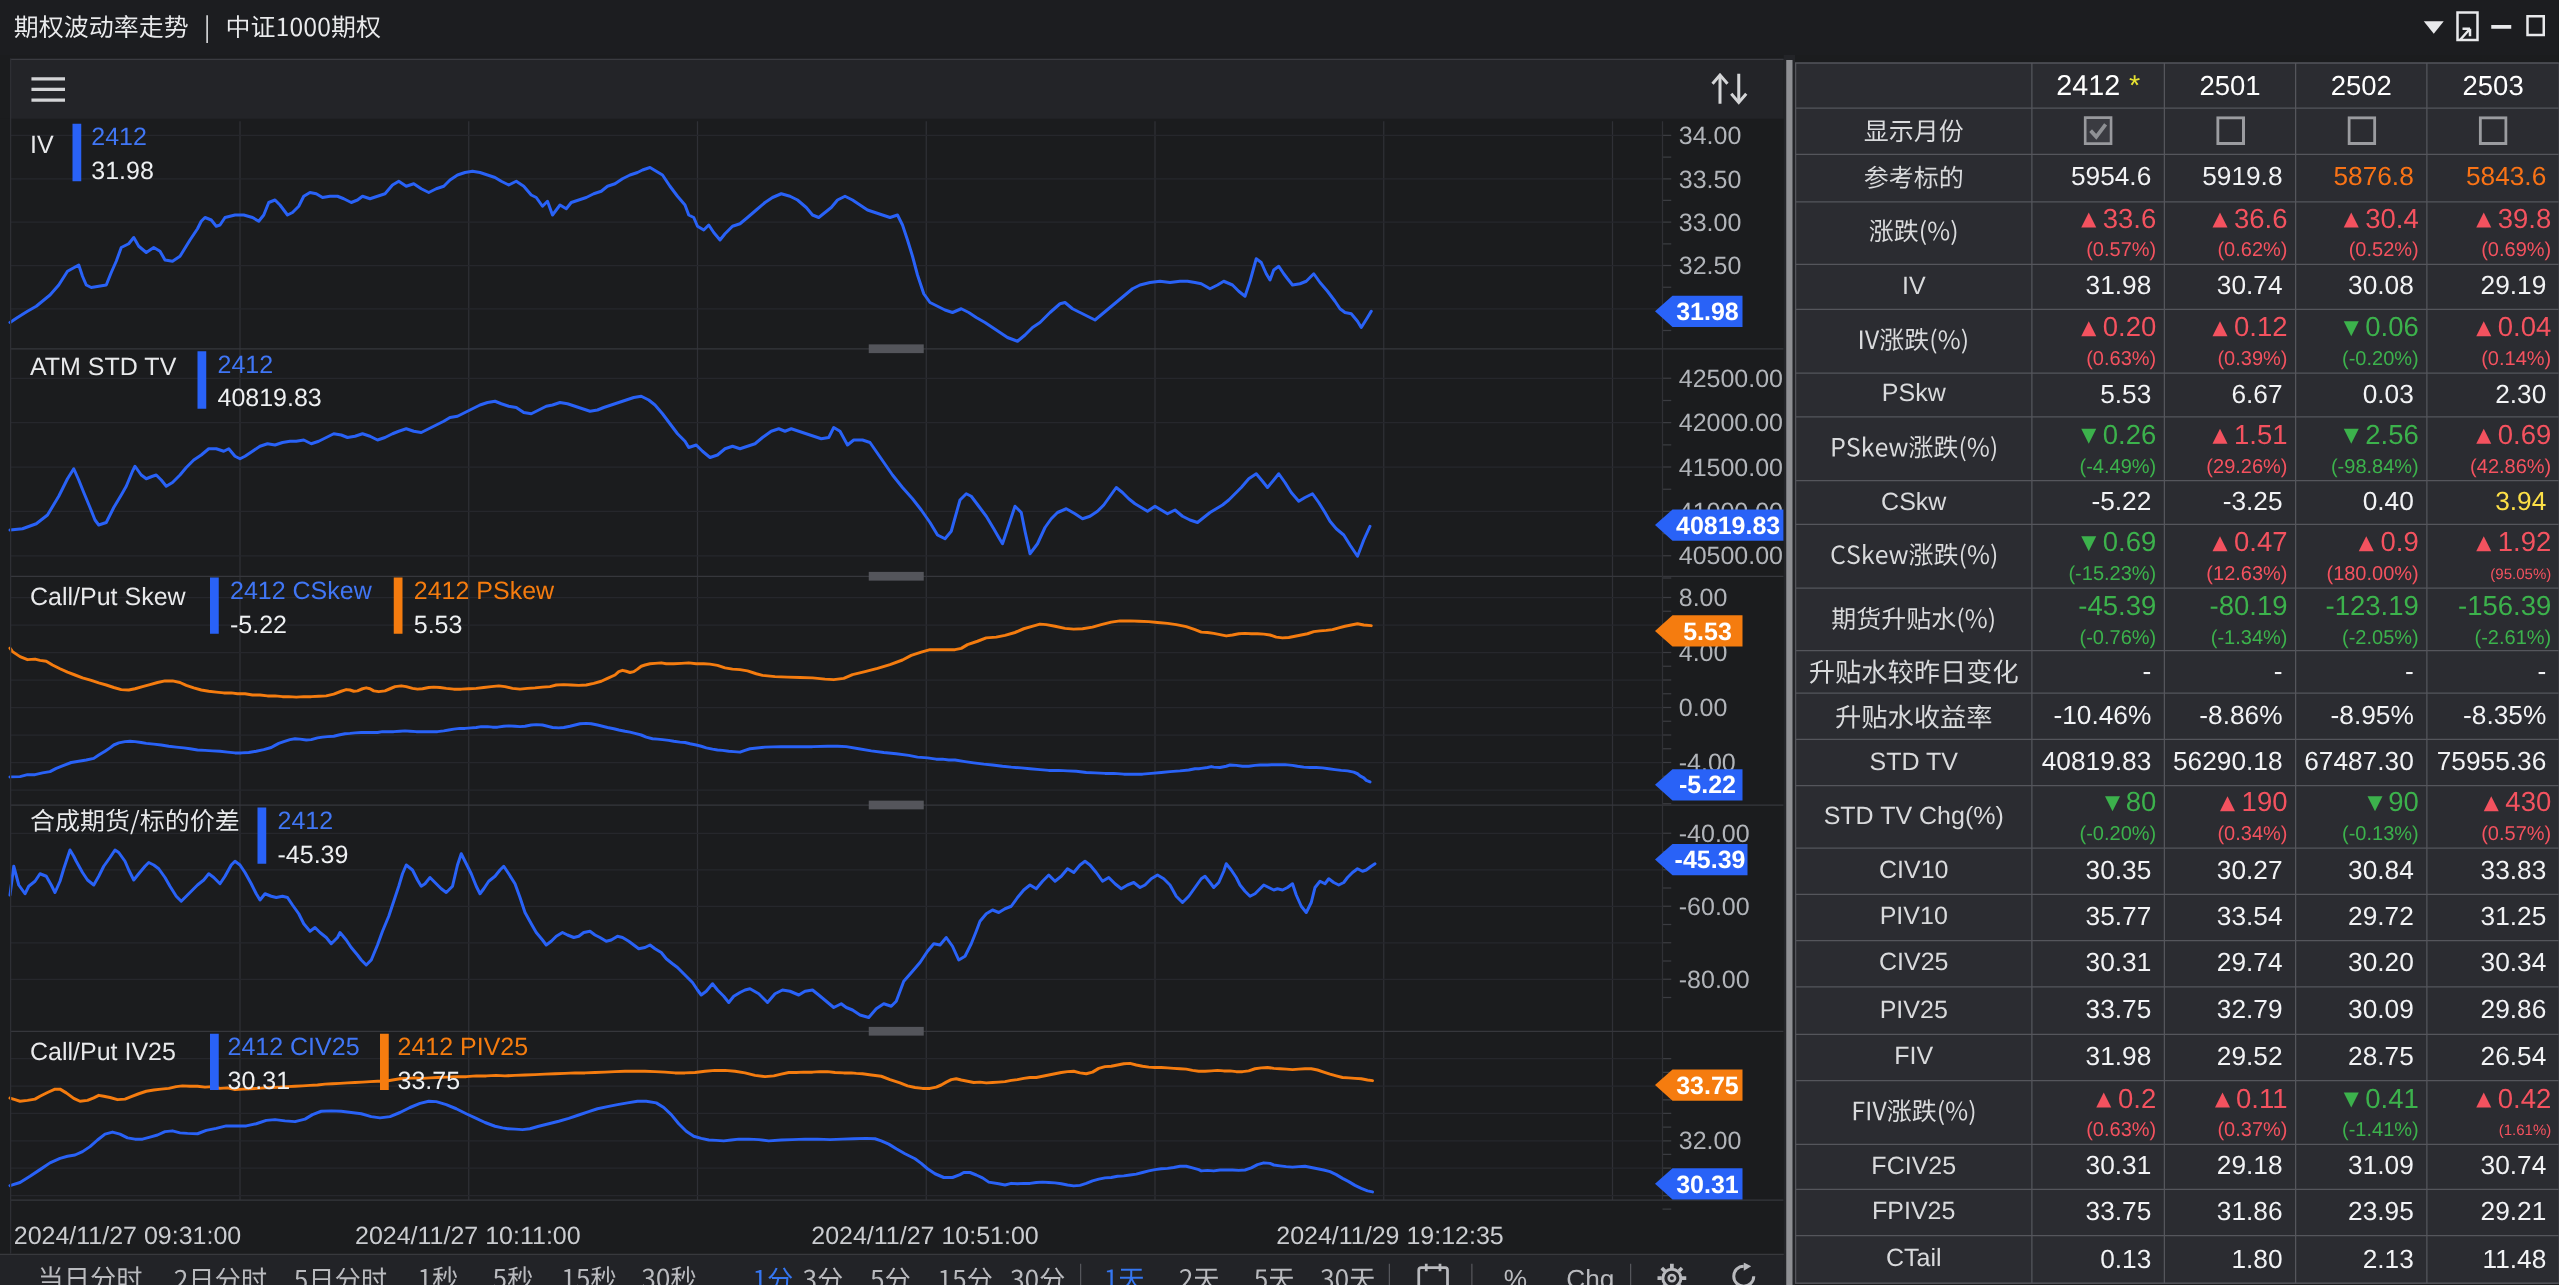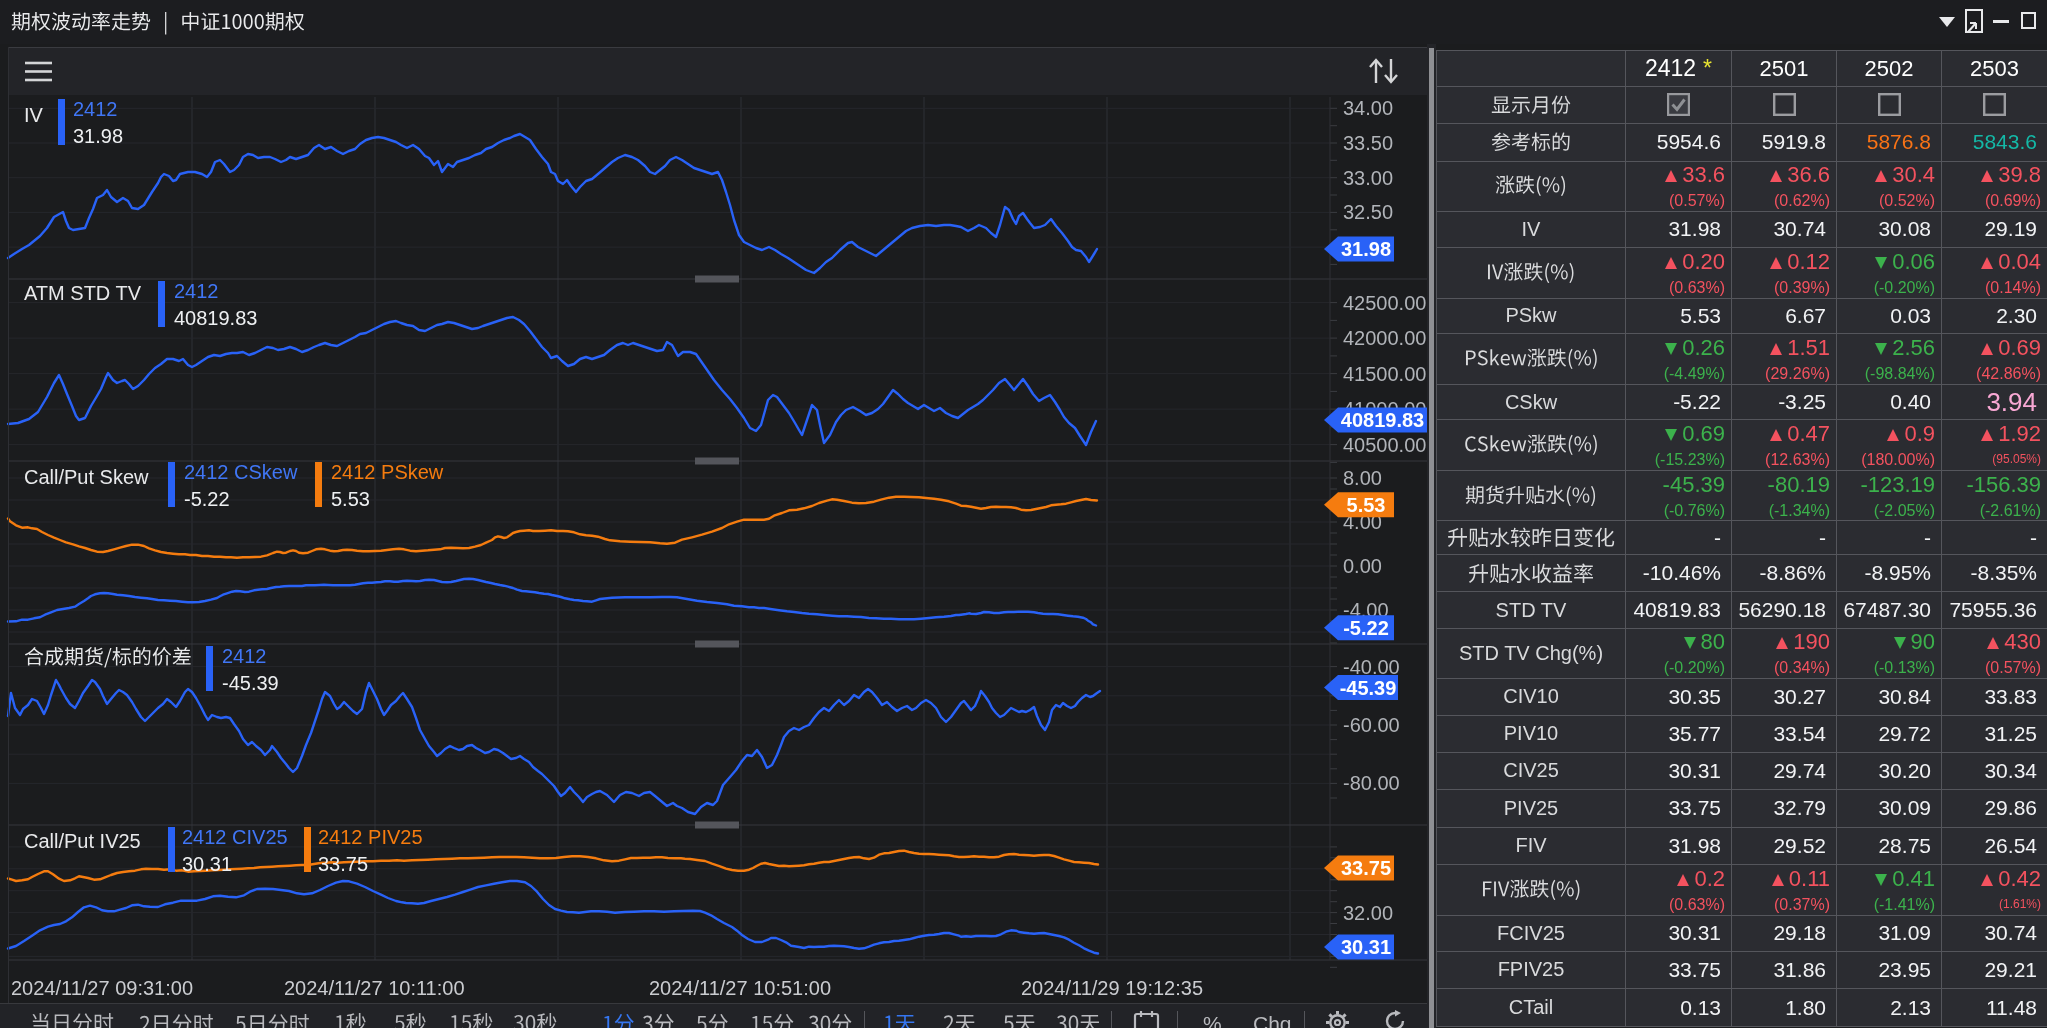--- a/index.html
+++ b/index.html
@@ -233,21 +233,21 @@
       <div class="c vc">
         <span style="font-size:21px;color:#f2f3f5">5954.6</span>
       </div>
       <div class="c vc">
         <span style="font-size:21px;color:#f2f3f5">5919.8</span>
       </div>
       <div class="c vc">
         <span style="font-size:21px;color:#f97316">5876.8</span>
       </div>
       <div class="c vc">
-        <span style="font-size:21px;color:#14b8a6">5843.6</span>
+        <span style="font-size:21px;color:#f97316">5843.6</span>
       </div>
       <div class="c lc">
         <svg width="71.9" height="21.6" viewBox="0 -17.2 71.9 21.6" style="display:block">
           <path d="M1.3 -15.6C2.3 -14.8 3.4 -13.7 4.0 -13.0L5.0 -13.9C4.4 -14.6 3.3 -15.6 2.3 -16.4ZM0.7 -10.1C1.6 -9.4 2.8 -8.3 3.3 -7.6L4.3 -8.6C3.7 -9.3 2.6 -10.3 1.6 -11.0ZM1.1 0.7 2.4 1.3C3.0 -0.5 3.7 -3.0 4.2 -5.0L3.1 -5.7C2.5 -3.5 1.7 -0.9 1.1 0.7ZM17.3 -16.3C16.4 -14.1 14.9 -11.9 13.2 -10.5C13.5 -10.3 14.0 -9.8 14.2 -9.5C15.9 -11.1 17.6 -13.4 18.6 -15.9ZM5.4 -11.6C5.3 -9.6 5.1 -7.1 4.9 -5.6H8.3C8.1 -1.9 7.9 -0.4 7.6 -0.1C7.4 0.1 7.3 0.2 6.9 0.1C6.6 0.1 5.8 0.1 4.9 0.1C5.2 0.4 5.3 1.0 5.3 1.4C6.2 1.5 7.1 1.5 7.5 1.4C8.1 1.4 8.4 1.2 8.7 0.9C9.2 0.3 9.5 -1.5 9.7 -6.2C9.7 -6.4 9.7 -6.9 9.7 -6.9H6.4C6.4 -7.9 6.5 -9.1 6.6 -10.2H9.8V-16.1H5.1V-14.7H8.5V-11.6ZM11.3 1.6C11.6 1.4 12.1 1.1 15.8 -0.4C15.7 -0.6 15.6 -1.2 15.6 -1.6L12.9 -0.6V-7.7H14.2C15.0 -3.9 16.3 -0.6 18.4 1.3C18.6 0.9 19.1 0.5 19.4 0.2C17.5 -1.3 16.2 -4.3 15.5 -7.7H19.2V-9.1H12.9V-16.6H11.5V-9.1H9.9V-7.7H11.5V-1.0C11.5 -0.2 11.0 0.2 10.7 0.4C10.9 0.7 11.2 1.3 11.3 1.6Z M23.0 -14.6H26.3V-11.1H23.0ZM20.7 -0.8 21.1 0.6C23.0 0.0 25.6 -0.7 28.1 -1.4L27.9 -2.7L25.7 -2.1V-5.7H27.8V-7.0H25.7V-9.8H27.7V-15.9H21.7V-9.8H24.4V-1.8L23.0 -1.4V-7.9H21.7V-1.1ZM32.9 -16.7V-13.2H30.9C31.1 -14.0 31.2 -14.9 31.3 -15.8L29.9 -16.0C29.6 -13.6 29.1 -11.3 28.1 -9.7C28.5 -9.5 29.1 -9.2 29.3 -9.0C29.8 -9.8 30.2 -10.7 30.5 -11.8H32.9V-10.3C32.9 -9.5 32.9 -8.7 32.8 -7.8H28.3V-6.4H32.6C32.1 -3.9 30.9 -1.3 27.5 0.5C27.8 0.8 28.3 1.3 28.5 1.7C31.5 -0.1 32.9 -2.3 33.7 -4.6C34.6 -1.8 36.1 0.3 38.3 1.5C38.5 1.1 39.0 0.6 39.4 0.3C36.9 -0.9 35.3 -3.4 34.5 -6.4H38.9V-7.8H34.3C34.4 -8.7 34.4 -9.5 34.4 -10.3V-11.8H38.6V-13.2H34.4V-16.7Z M44.8 3.9 45.9 3.4C44.2 0.6 43.4 -2.8 43.4 -6.2C43.4 -9.6 44.2 -13.0 45.9 -15.8L44.8 -16.4C42.9 -13.4 41.8 -10.1 41.8 -6.2C41.8 -2.3 42.9 0.9 44.8 3.9Z M50.9 -5.7C52.9 -5.7 54.2 -7.4 54.2 -10.3C54.2 -13.3 52.9 -14.9 50.9 -14.9C48.9 -14.9 47.5 -13.3 47.5 -10.3C47.5 -7.4 48.9 -5.7 50.9 -5.7ZM50.9 -6.8C49.7 -6.8 48.9 -8.0 48.9 -10.3C48.9 -12.7 49.7 -13.8 50.9 -13.8C52.0 -13.8 52.8 -12.7 52.8 -10.3C52.8 -8.0 52.0 -6.8 50.9 -6.8ZM51.3 0.3H52.5L60.6 -14.9H59.4ZM61.1 0.3C63.1 0.3 64.4 -1.4 64.4 -4.4C64.4 -7.3 63.1 -9.0 61.1 -9.0C59.1 -9.0 57.8 -7.3 57.8 -4.4C57.8 -1.4 59.1 0.3 61.1 0.3ZM61.1 -0.9C59.9 -0.9 59.1 -2.0 59.1 -4.4C59.1 -6.7 59.9 -7.9 61.1 -7.9C62.2 -7.9 63.0 -6.7 63.0 -4.4C63.0 -2.0 62.2 -0.9 61.1 -0.9Z M67.2 3.9C69.0 0.9 70.1 -2.3 70.1 -6.2C70.1 -10.1 69.0 -13.4 67.2 -16.4L66.0 -15.8C67.7 -13.0 68.6 -9.6 68.6 -6.2C68.6 -2.8 67.7 0.6 66.0 3.4Z" fill="#d9dadc"></path>
         </svg>
       </div>
       <div class="c vc2">
         <div style="text-align:right;line-height:25px;font-size:22px;color:#f4525f"><span style="display:inline-block;width:0;height:0;border-left:6.5px solid transparent;border-right:6.5px solid transparent;border-bottom:12px solid #f4525f;margin-right:5px"></span>33.6</div>
         <div style="text-align:right;line-height:19px;margin-top:4px;font-size:16px;color:#f4525f">(0.57%)</div>
       </div>
@@ -341,21 +341,21 @@
       <div class="c vc">
         <span style="font-size:21px;color:#f2f3f5">-5.22</span>
       </div>
       <div class="c vc">
         <span style="font-size:21px;color:#f2f3f5">-3.25</span>
       </div>
       <div class="c vc">
         <span style="font-size:21px;color:#f2f3f5">0.40</span>
       </div>
       <div class="c vc">
-        <span style="font-size:26px;color:#f9a8d4">3.94</span>
+        <span style="font-size:21px;color:#fde047">3.94</span>
       </div>
       <div class="c lc">
         <svg width="134.8" height="21.6" viewBox="0 -17.2 134.8 21.6" style="display:block">
           <path d="M7.5 0.3C9.4 0.3 10.9 -0.5 12.0 -1.8L11.0 -3.0C10.1 -2.0 9.0 -1.4 7.6 -1.4C4.8 -1.4 3.1 -3.7 3.1 -7.4C3.1 -11.0 4.9 -13.3 7.7 -13.3C8.9 -13.3 9.9 -12.7 10.7 -11.9L11.7 -13.1C10.8 -14.1 9.4 -14.9 7.7 -14.9C3.9 -14.9 1.2 -12.1 1.2 -7.3C1.2 -2.6 3.9 0.3 7.5 0.3Z M18.8 0.3C21.9 0.3 23.8 -1.6 23.8 -3.9C23.8 -6.1 22.5 -7.1 20.8 -7.8L18.7 -8.7C17.6 -9.2 16.3 -9.7 16.3 -11.2C16.3 -12.5 17.4 -13.3 19.0 -13.3C20.4 -13.3 21.5 -12.8 22.4 -11.9L23.3 -13.1C22.3 -14.2 20.8 -14.9 19.0 -14.9C16.4 -14.9 14.4 -13.3 14.4 -11.0C14.4 -8.9 16.0 -7.9 17.4 -7.3L19.5 -6.4C20.9 -5.7 21.9 -5.3 21.9 -3.7C21.9 -2.3 20.8 -1.4 18.9 -1.4C17.3 -1.4 15.9 -2.1 14.8 -3.2L13.7 -1.9C15.0 -0.6 16.8 0.3 18.8 0.3Z M26.5 0.0H28.3V-2.9L30.4 -5.2L33.5 0.0H35.5L31.4 -6.5L35.0 -10.9H33.0L28.4 -5.1H28.3V-15.9H26.5Z M42.0 0.3C43.4 0.3 44.6 -0.2 45.5 -0.8L44.9 -2.1C44.1 -1.5 43.2 -1.2 42.2 -1.2C40.1 -1.2 38.7 -2.7 38.6 -5.0H45.9C45.9 -5.3 46.0 -5.6 46.0 -6.0C46.0 -9.1 44.4 -11.1 41.6 -11.1C39.1 -11.1 36.8 -9.0 36.8 -5.4C36.8 -1.8 39.1 0.3 42.0 0.3ZM38.5 -6.3C38.8 -8.5 40.1 -9.7 41.7 -9.7C43.4 -9.7 44.4 -8.5 44.4 -6.3Z M50.4 0.0H52.5L54.0 -5.8C54.3 -6.9 54.5 -7.9 54.8 -9.0H54.9C55.1 -7.9 55.3 -6.9 55.6 -5.9L57.2 0.0H59.4L62.3 -10.9H60.6L59.0 -4.6C58.7 -3.5 58.5 -2.6 58.3 -1.6H58.2C58.0 -2.6 57.7 -3.5 57.5 -4.6L55.8 -10.9H54.0L52.3 -4.6C52.0 -3.5 51.8 -2.6 51.6 -1.6H51.5C51.2 -2.6 51.0 -3.5 50.8 -4.6L49.2 -10.9H47.3Z M64.2 -15.6C65.1 -14.8 66.3 -13.7 66.8 -13.0L67.8 -13.9C67.3 -14.6 66.1 -15.6 65.2 -16.4ZM63.5 -10.1C64.5 -9.4 65.6 -8.3 66.2 -7.6L67.2 -8.6C66.6 -9.3 65.4 -10.3 64.5 -11.0ZM63.9 0.7 65.3 1.3C65.9 -0.5 66.6 -3.0 67.1 -5.0L65.9 -5.7C65.3 -3.5 64.5 -0.9 63.9 0.7ZM80.1 -16.3C79.2 -14.1 77.7 -11.9 76.1 -10.5C76.4 -10.3 76.9 -9.8 77.1 -9.5C78.8 -11.1 80.4 -13.4 81.5 -15.9ZM68.2 -11.6C68.2 -9.6 68.0 -7.1 67.8 -5.6H71.2C71.0 -1.9 70.8 -0.4 70.4 -0.1C70.3 0.1 70.1 0.2 69.8 0.1C69.5 0.1 68.7 0.1 67.8 0.1C68.0 0.4 68.1 1.0 68.2 1.4C69.0 1.5 69.9 1.5 70.4 1.4C70.9 1.4 71.2 1.2 71.6 0.9C72.1 0.3 72.3 -1.5 72.6 -6.2C72.6 -6.4 72.6 -6.9 72.6 -6.9H69.2C69.3 -7.9 69.4 -9.1 69.4 -10.2H72.6V-16.1H68.0V-14.7H71.3V-11.6ZM74.1 1.6C74.4 1.4 75.0 1.1 78.6 -0.4C78.5 -0.6 78.5 -1.2 78.5 -1.6L75.7 -0.6V-7.7H77.1C77.8 -3.9 79.2 -0.6 81.3 1.3C81.5 0.9 81.9 0.5 82.2 0.2C80.3 -1.3 79.0 -4.3 78.3 -7.7H82.1V-9.1H75.7V-16.6H74.4V-9.1H72.7V-7.7H74.4V-1.0C74.4 -0.2 73.8 0.2 73.5 0.4C73.7 0.7 74.0 1.3 74.1 1.6Z M85.9 -14.6H89.2V-11.1H85.9ZM83.5 -0.8 83.9 0.6C85.9 0.0 88.5 -0.7 91.0 -1.4L90.8 -2.7L88.6 -2.1V-5.7H90.7V-7.0H88.6V-9.8H90.6V-15.9H84.6V-9.8H87.2V-1.8L85.8 -1.4V-7.9H84.6V-1.1ZM95.8 -16.7V-13.2H93.7C93.9 -14.0 94.1 -14.9 94.2 -15.8L92.8 -16.0C92.5 -13.6 91.9 -11.3 90.9 -9.7C91.3 -9.5 91.9 -9.2 92.2 -9.0C92.6 -9.8 93.0 -10.7 93.3 -11.8H95.8V-10.3C95.8 -9.5 95.7 -8.7 95.7 -7.8H91.1V-6.4H95.5C95.0 -3.9 93.7 -1.3 90.3 0.5C90.7 0.8 91.2 1.3 91.4 1.7C94.3 -0.1 95.8 -2.3 96.5 -4.6C97.5 -1.8 98.9 0.3 101.2 1.5C101.4 1.1 101.8 0.6 102.2 0.3C99.7 -0.9 98.1 -3.4 97.3 -6.4H101.8V-7.8H97.1C97.2 -8.7 97.2 -9.5 97.2 -10.3V-11.8H101.4V-13.2H97.2V-16.7Z M107.6 3.9 108.7 3.4C107.0 0.6 106.2 -2.8 106.2 -6.2C106.2 -9.6 107.0 -13.0 108.7 -15.8L107.6 -16.4C105.8 -13.4 104.7 -10.1 104.7 -6.2C104.7 -2.3 105.8 0.9 107.6 3.9Z M113.7 -5.7C115.7 -5.7 117.0 -7.4 117.0 -10.3C117.0 -13.3 115.7 -14.9 113.7 -14.9C111.7 -14.9 110.4 -13.3 110.4 -10.3C110.4 -7.4 111.7 -5.7 113.7 -5.7ZM113.7 -6.8C112.5 -6.8 111.8 -8.0 111.8 -10.3C111.8 -12.7 112.5 -13.8 113.7 -13.8C114.9 -13.8 115.6 -12.7 115.6 -10.3C115.6 -8.0 114.9 -6.8 113.7 -6.8ZM114.1 0.3H115.4L123.5 -14.9H122.2ZM123.9 0.3C125.9 0.3 127.2 -1.4 127.2 -4.4C127.2 -7.3 125.9 -9.0 123.9 -9.0C121.9 -9.0 120.6 -7.3 120.6 -4.4C120.6 -1.4 121.9 0.3 123.9 0.3ZM123.9 -0.9C122.8 -0.9 122.0 -2.0 122.0 -4.4C122.0 -6.7 122.8 -7.9 123.9 -7.9C125.1 -7.9 125.9 -6.7 125.9 -4.4C125.9 -2.0 125.1 -0.9 123.9 -0.9Z M130.0 3.9C131.8 0.9 132.9 -2.3 132.9 -6.2C132.9 -10.1 131.8 -13.4 130.0 -16.4L128.9 -15.8C130.6 -13.0 131.4 -9.6 131.4 -6.2C131.4 -2.8 130.6 0.6 128.9 3.4Z" fill="#d9dadc"></path>
         </svg>
       </div>
       <div class="c vc2">
         <div style="text-align:right;line-height:25px;font-size:22px;color:#3cb24c"><span style="display:inline-block;width:0;height:0;border-left:6.5px solid transparent;border-right:6.5px solid transparent;border-top:12px solid #3cb24c;margin-right:5px"></span>0.69</div>
         <div style="text-align:right;line-height:19px;margin-top:4px;font-size:16px;color:#3cb24c">(-15.23%)</div>
       </div>

